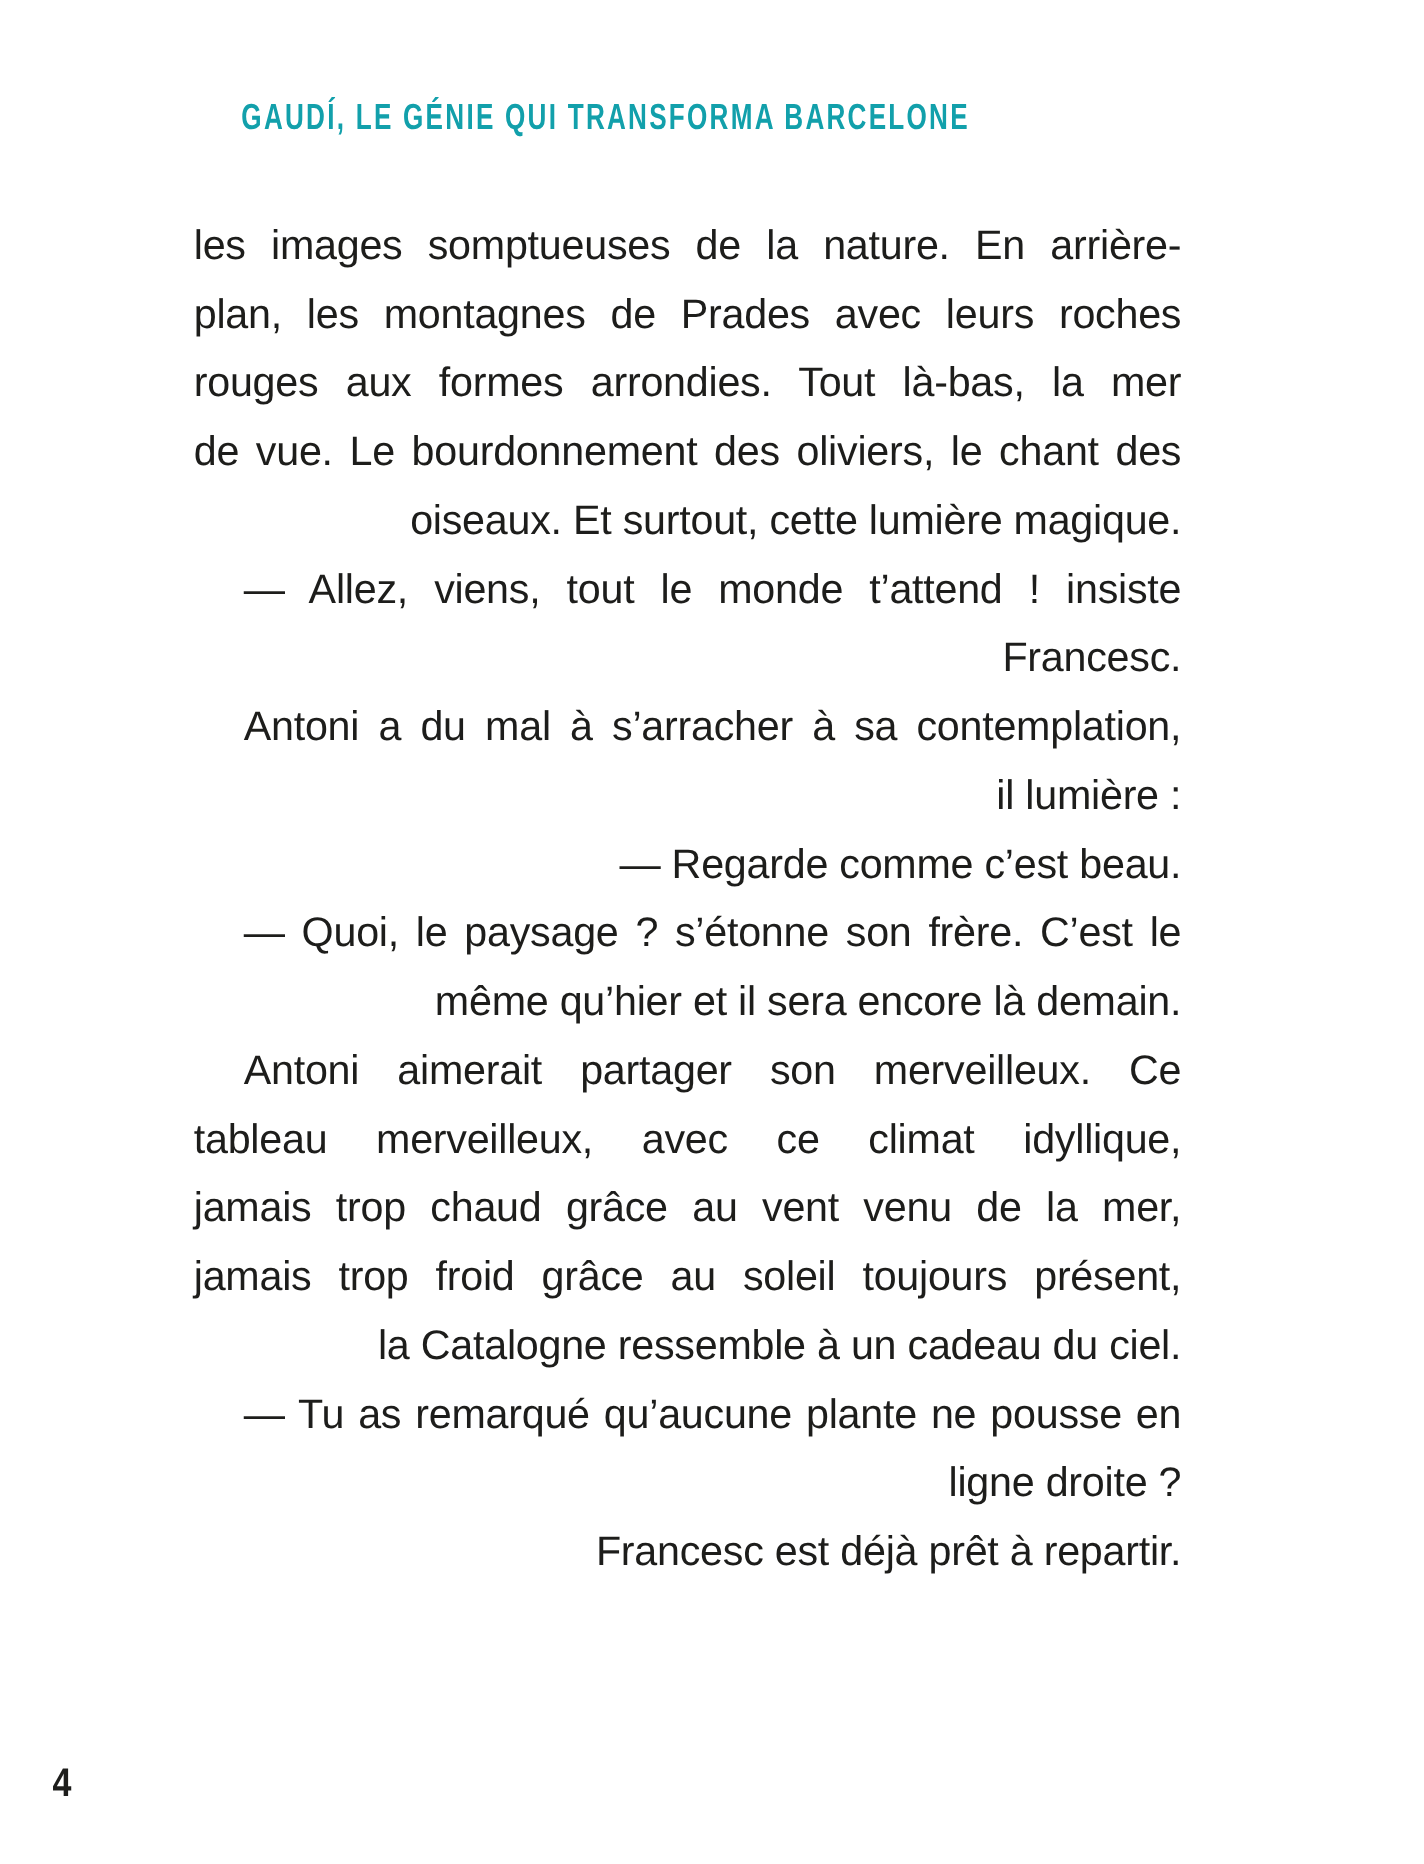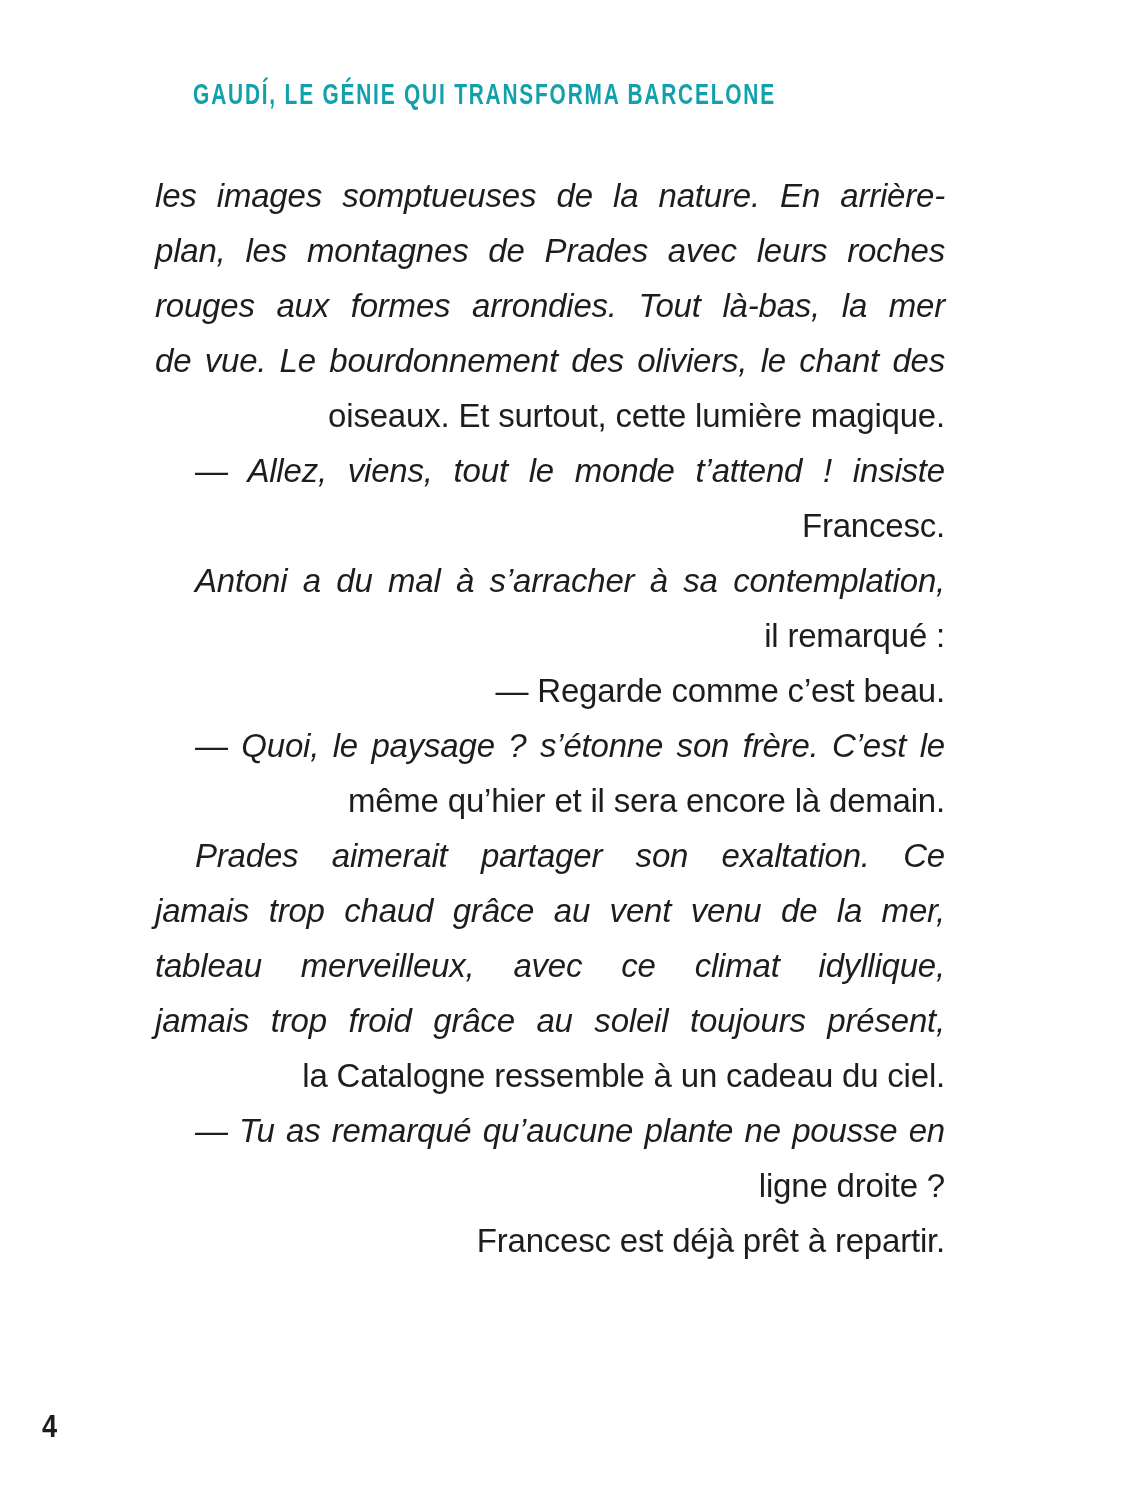--- a/index.html
+++ b/index.html
@@ -40,21 +40,20 @@
     letter-spacing: -0.2px;
   }
   .para { margin: 0; padding: 0; }
   .line {
     text-align: right;
     white-space: normal;
   }
   .line.just {
     text-align: justify;
     text-align-last: justify;
-    font-style: italic;
   }
   .line.ind {
     padding-left: 40px;
   }
   .page-number {
     position: absolute;
     left: 42px;
     top: 1408px;
     color: #1d1d1b;
     font-size: 32px;
@@ -80,36 +79,36 @@
       <div class="line">oiseaux. Et surtout, cette lumière magique.</div>
     </div>
 
     <div class="para">
       <div class="line just ind">— Allez, viens, tout le monde t’attend ! insiste</div>
       <div class="line">Francesc.</div>
     </div>
 
     <div class="para">
       <div class="line just ind">Antoni a du mal à s’arracher à sa contemplation,</div>
-      <div class="line">il remarqué :</div>
+      <div class="line">il lumière :</div>
     </div>
 
     <div class="para">
       <div class="line ind">— Regarde comme c’est beau.</div>
     </div>
 
     <div class="para">
       <div class="line just ind">— Quoi, le paysage ? s’étonne son frère. C’est le</div>
       <div class="line">même qu’hier et il sera encore là demain.</div>
     </div>
 
     <div class="para">
-      <div class="line just ind">Prades aimerait partager son exaltation. Ce</div>
+      <div class="line just ind">Antoni aimerait partager son merveilleux. Ce</div>
+      <div class="line just">tableau merveilleux, avec ce climat idyllique,</div>
       <div class="line just">jamais trop chaud grâce au vent venu de la mer,</div>
-      <div class="line just">tableau merveilleux, avec ce climat idyllique,</div>
       <div class="line just">jamais trop froid grâce au soleil toujours présent,</div>
       <div class="line">la Catalogne ressemble à un cadeau du ciel.</div>
     </div>
 
     <div class="para">
       <div class="line just ind">— Tu as remarqué qu’aucune plante ne pousse en</div>
       <div class="line">ligne droite ?</div>
     </div>
 
     <div class="para">

